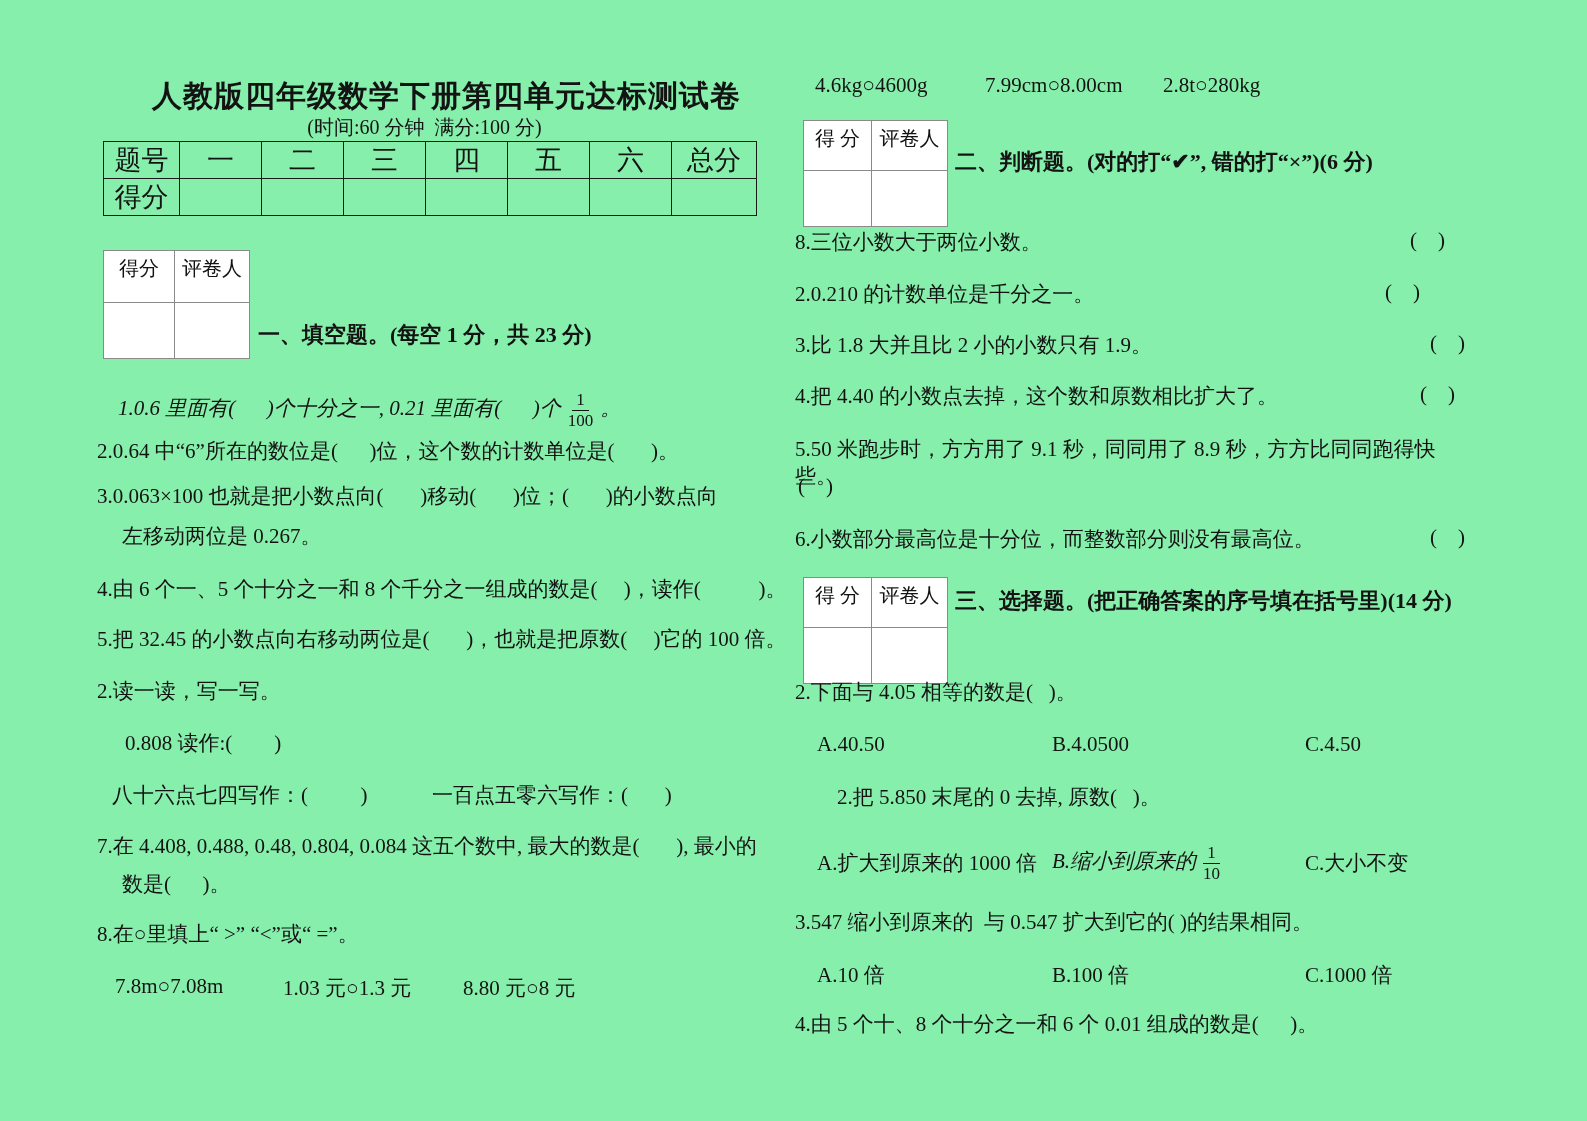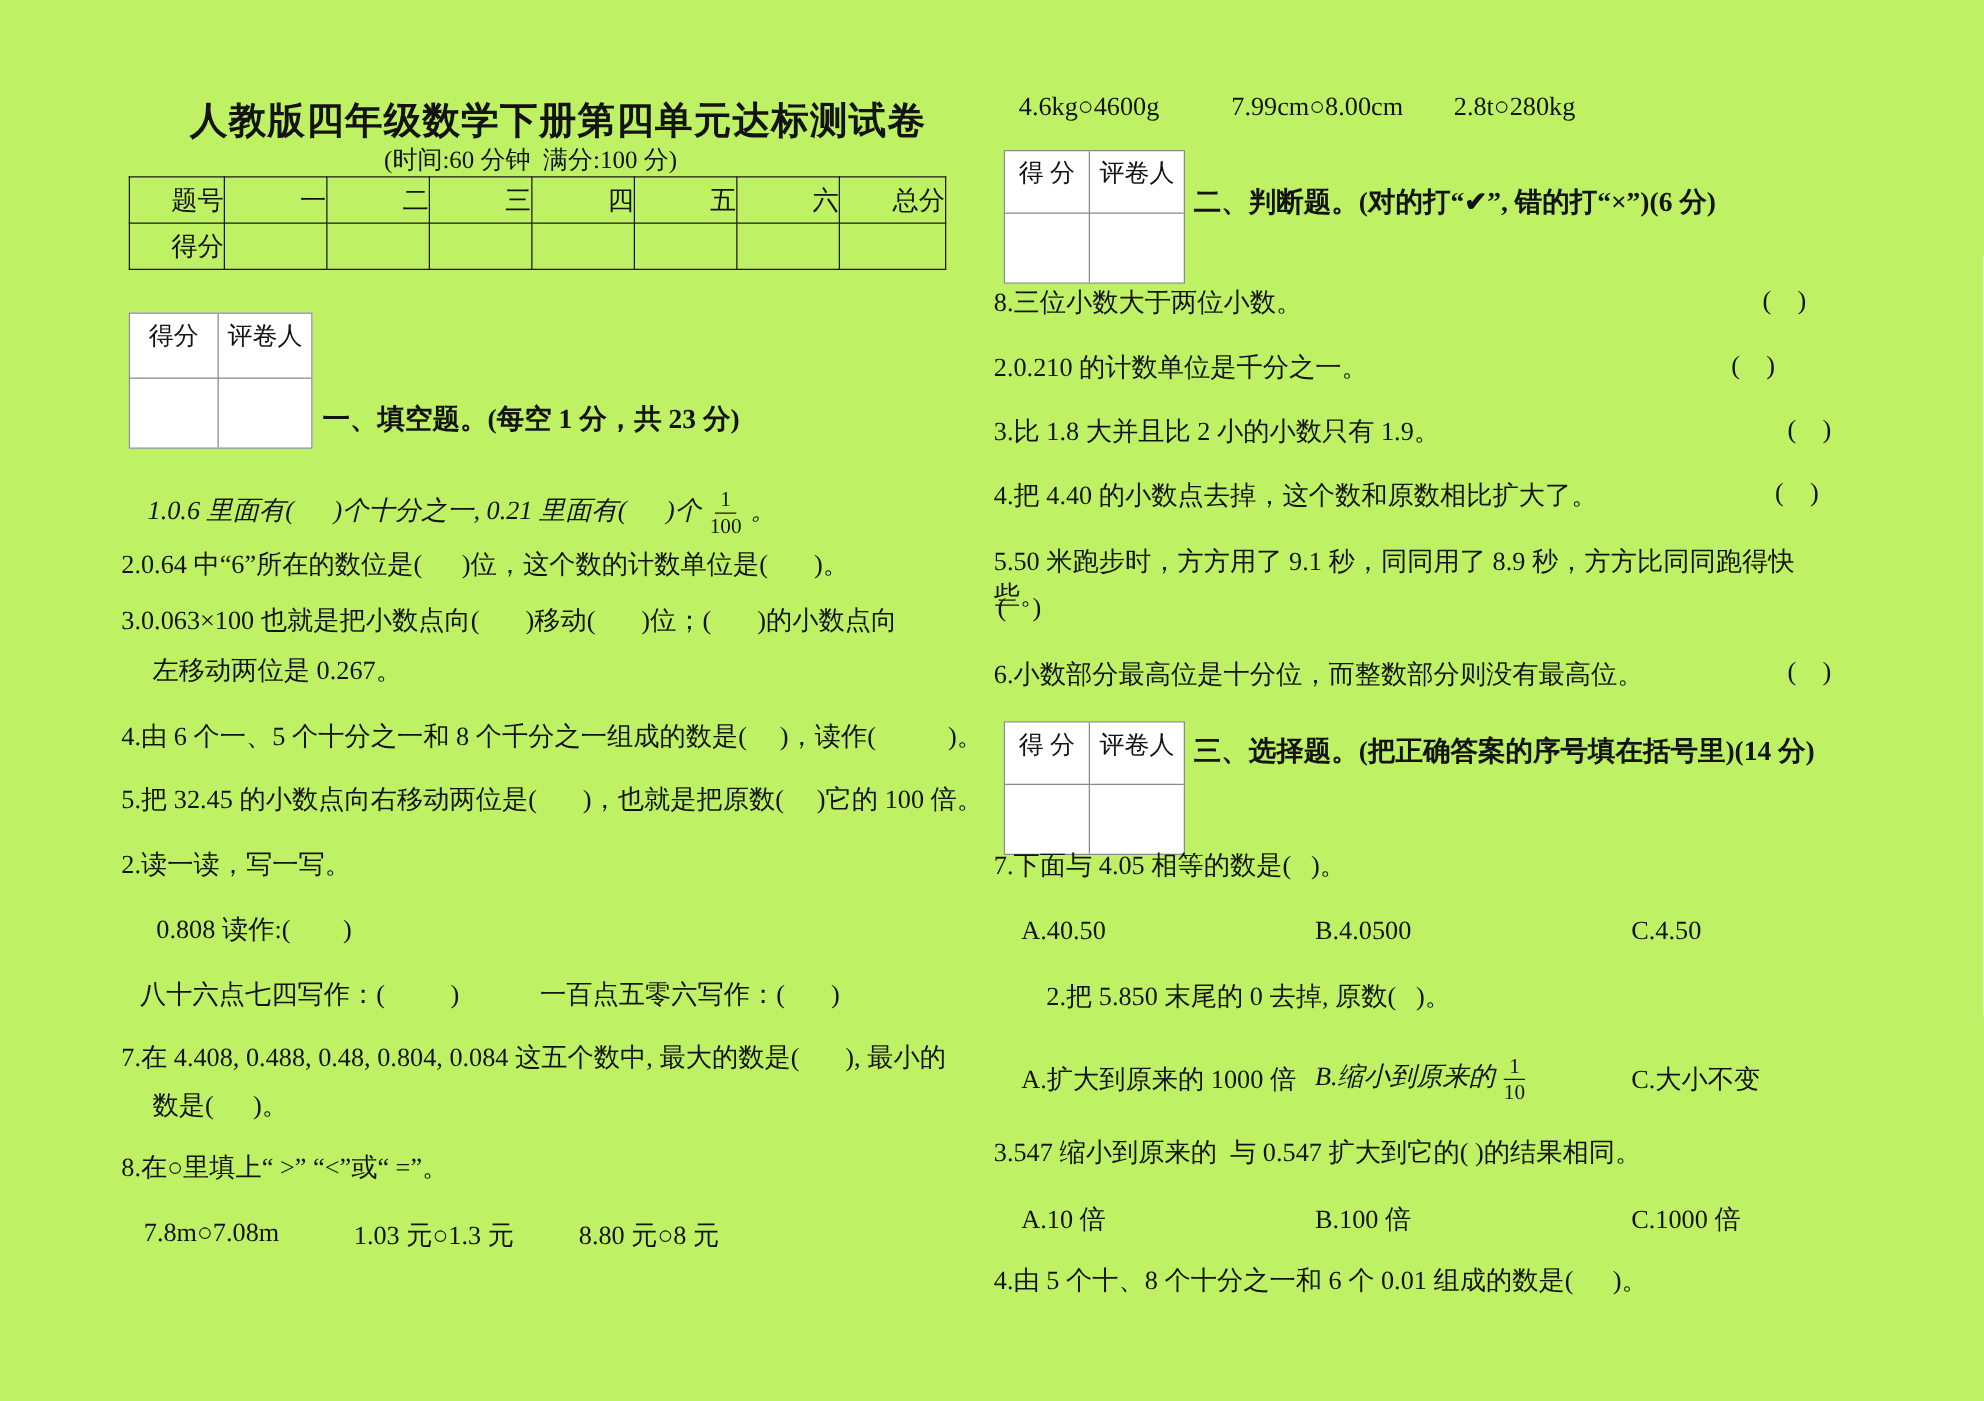--- a/index.html
+++ b/index.html
@@ -1,34 +1,34 @@
 <!DOCTYPE html>
 <html><head>
 <meta charset="utf-8">
 <style>
   html,body{margin:0;padding:0;background:#fff;}
   .page{
-    position:relative;width:1587px;height:1121px;background:#bef264;
+    position:relative;width:1587px;height:1121px;background:#86efac;
     font-family:"Liberation Serif","DejaVu Serif",serif;
     color:#131313;overflow:hidden;
   }
   .abs{position:absolute;}
   .t{white-space:pre-wrap;font-style:italic;}
   .line{font-size:21px;line-height:1.3;white-space:pre-wrap;}
   .title{
     font-family:"Liberation Sans","DejaVu Sans",sans-serif;
     font-weight:bold;font-size:30px;letter-spacing:1px;white-space:nowrap;
   }
   .subtitle{font-size:20px;white-space:pre-wrap;}
   .sec-heading{font-size:22px;font-weight:700;white-space:pre-wrap;}
   
   table.stable{border-collapse:collapse;table-layout:fixed;}
   table.stable td{
-    border:1.5px solid #1a1a1a;height:36px;text-align:right;
-    font-size:21px;padding:0;
+    border:1.5px solid #1a1a1a;height:36px;text-align:center;
+    font-size:27px;padding:0;
   }
   
   .gbox{display:grid;border:1px solid #8a8a8a;background:#fff;}
   .gbox .cell{
     border-right:1px solid #8a8a8a;border-bottom:1px solid #8a8a8a;
     font-size:20px;display:flex;justify-content:center;align-items:flex-start;
     padding-top:4px;white-space:pre;
   }
   .gbox .cell:nth-child(2n){border-right:none;}
   .gbox .cell.last-row{border-bottom:none;}
@@ -158,21 +158,21 @@
 
   <div class="gbox abs" style="left:803px;top:577px;grid-template-columns:68px 75px;grid-template-rows:50px 55px;">
     <div class="cell">得 分</div>
     <div class="cell">评卷人</div>
     <div class="cell last-row"></div>
     <div class="cell last-row"></div>
   </div>
 
   <div class="abs sec-heading" style="left:955px;top:586px;">三、选择题。(把正确答案的序号填在括号里)(14 分)</div>
 
-  <div class="abs line" style="left:795px;top:679px;">7.下面与 4.05 相等的数是(   )。</div>
+  <div class="abs line" style="left:795px;top:679px;">2.下面与 4.05 相等的数是(   )。</div>
   <div class="abs cols" style="left:795px;top:732px;width:700px;grid-template-columns:235px 253px auto;padding-left:22px;">
     <span>A.40.50</span>
     <span>B.4.0500</span>
     <span>C.4.50</span>
   </div>
 
   <div class="abs line" style="left:837px;top:784px;">2.把 5.850 末尾的 0 去掉, 原数(   )。</div>
   <div class="abs cols" style="left:795px;top:843px;width:700px;grid-template-columns:235px 253px auto;padding-left:22px;align-items:center;">
     <span>A.扩大到原来的 1000 倍</span>
     <span><span class="t">B.缩小到原来的</span><span class="frac"><span class="num">1</span><span class="den">10</span></span></span>

